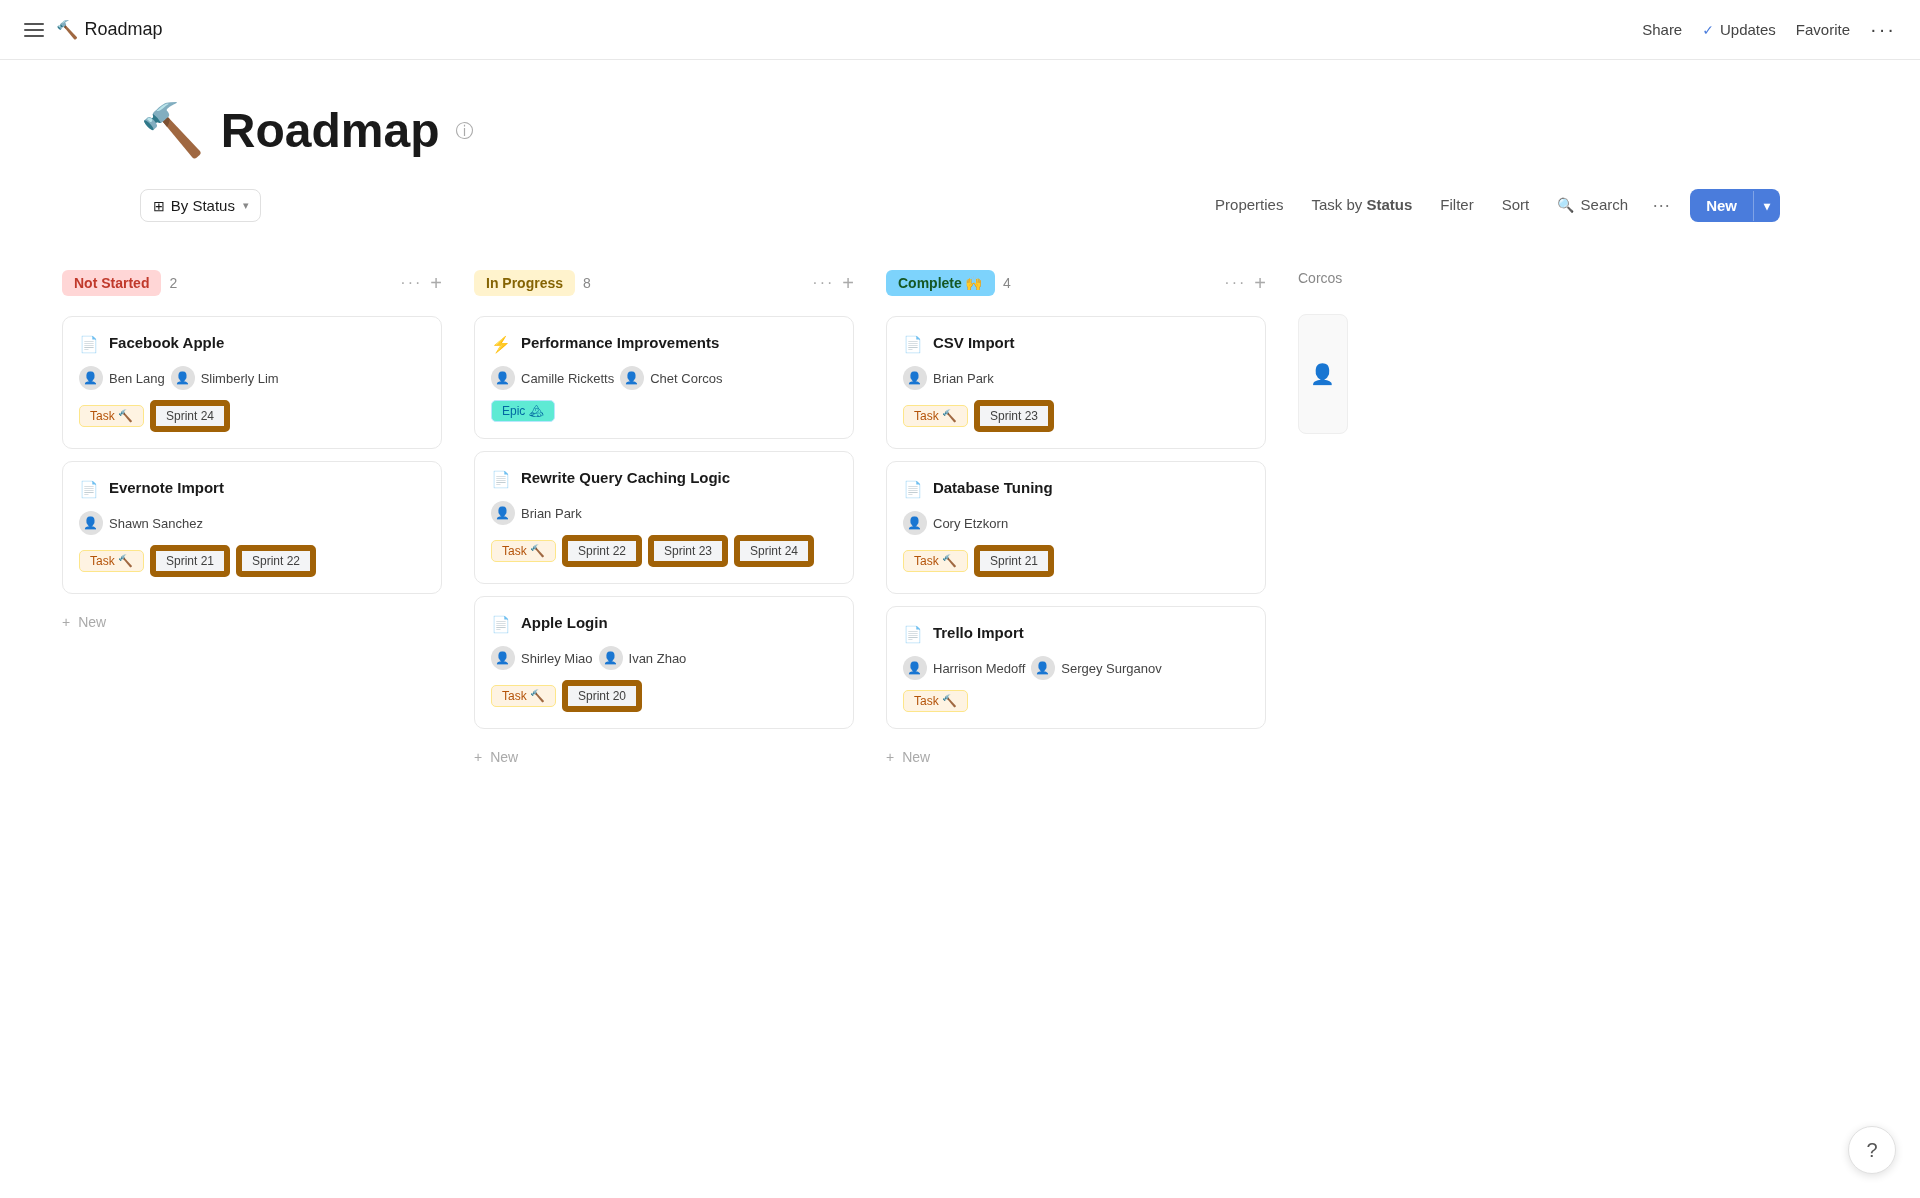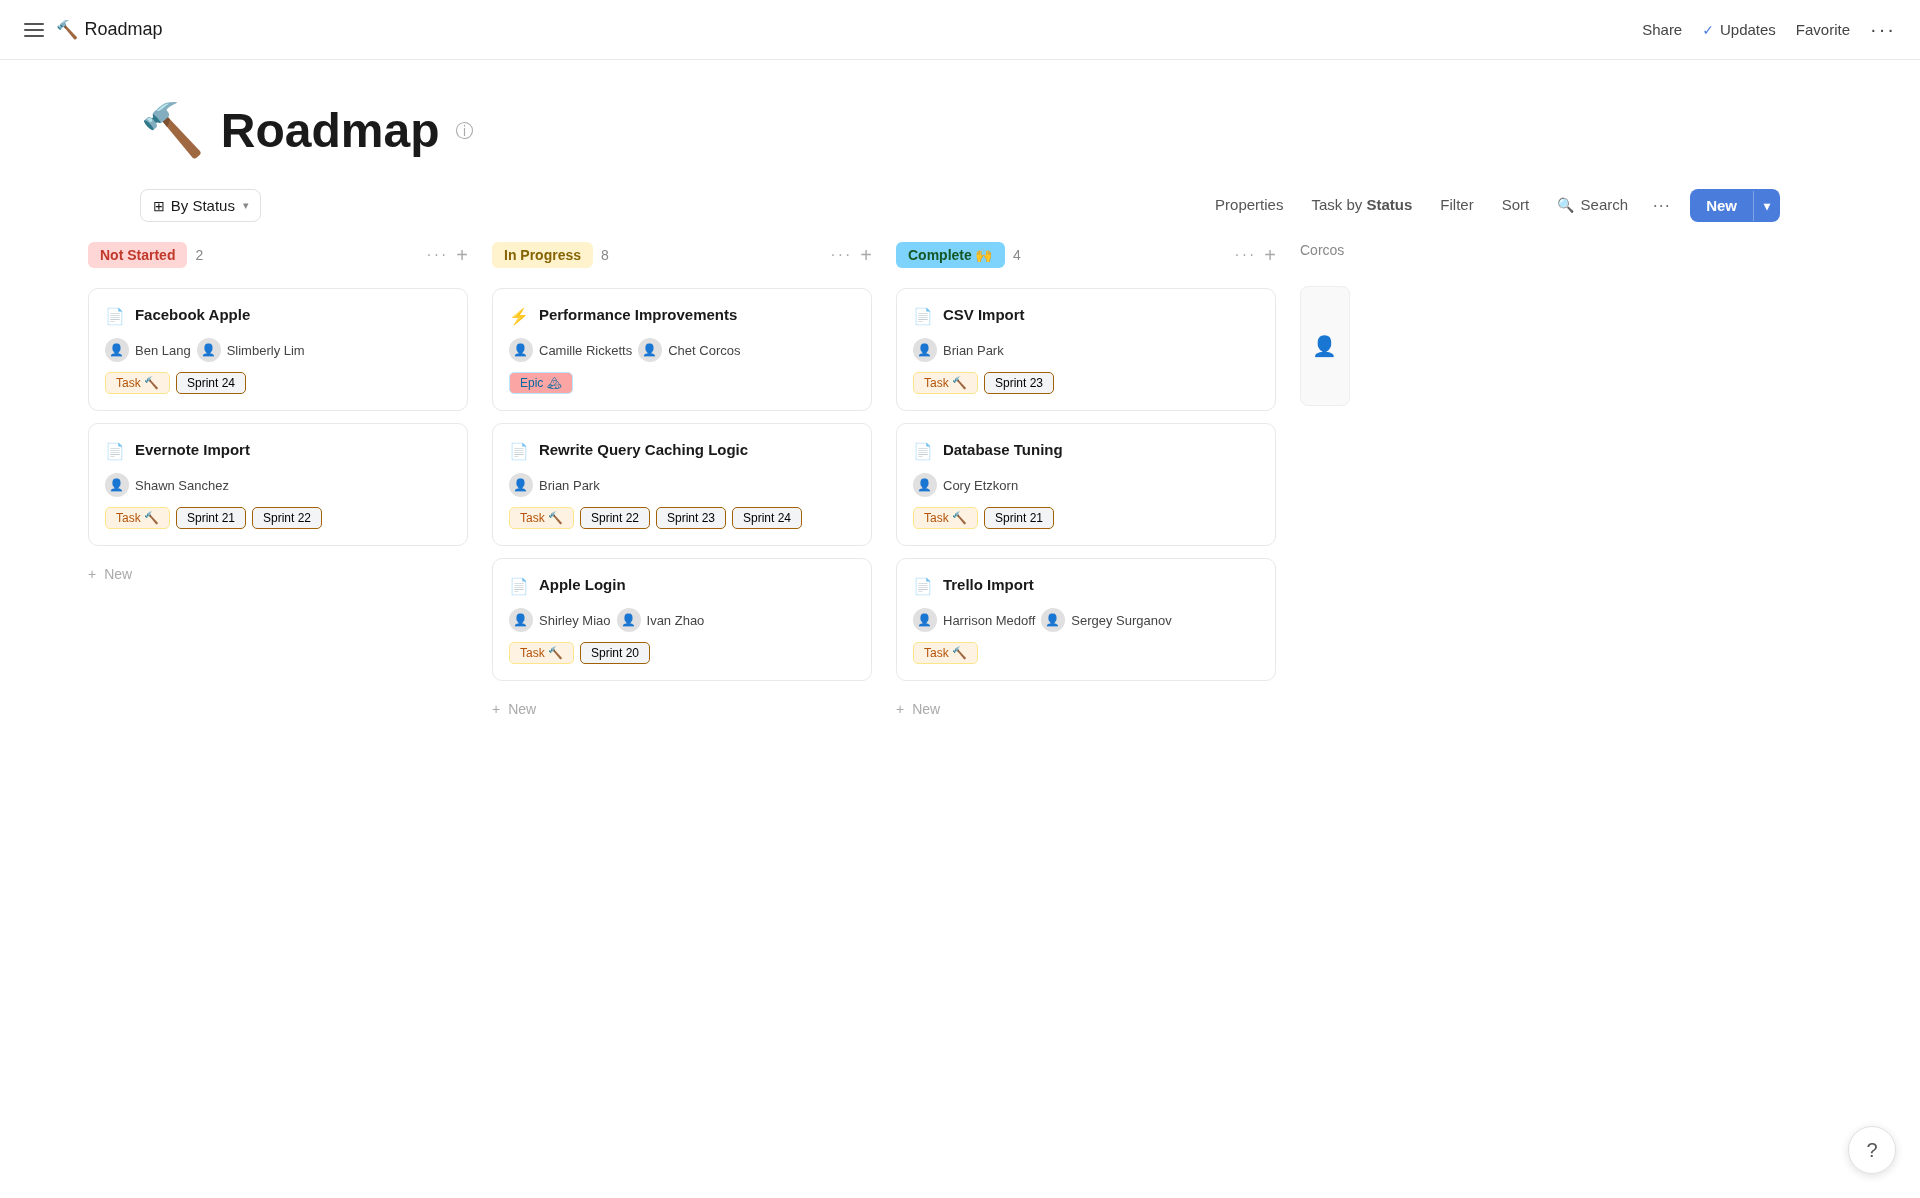--- a/index.html
+++ b/index.html
@@ -51,21 +51,21 @@
     .new-btn {
       display: flex; align-items: center; gap: 0;
       background: #4a7cdc; color: #fff; border: none; border-radius: 8px;
       font-size: 15px; font-weight: 600; cursor: pointer; overflow: hidden;
       margin-left: 8px;
     }
     .new-btn-label { padding: 8px 16px; }
     .new-btn-chevron { padding: 8px 10px; border-left: 1px solid rgba(255,255,255,0.3); font-size: 12px; }
 
     
-    .board { display: flex; gap: 0; padding: 0 88px; overflow-x: auto; min-height: 600px; }
+    .board { display: flex; gap: 8px; padding: 0 62px; overflow-x: auto; min-height: 600px; margin-top: 28px; }
     .column { min-width: 380px; max-width: 380px; margin-right: 24px; }
     .column-header { display: flex; align-items: center; gap: 8px; margin-bottom: 16px; padding: 4px 0; }
     .status-badge {
       padding: 5px 12px; border-radius: 6px; font-size: 14px; font-weight: 600;
     }
     .status-badge.not-started { background: #ffd6d6; color: #c0392b; }
     .status-badge.in-progress { background: #fff3cd; color: #856404; }
     .status-badge.complete { background: #7dd3fc; color: #155724; }
     .column-count { font-size: 14px; color: #888; font-weight: 500; }
     .column-header-actions { margin-left: auto; display: flex; align-items: center; gap: 8px; }
@@ -81,22 +81,22 @@
     .card-icon { font-size: 16px; color: #888; margin-top: 2px; flex-shrink: 0; }
     .card-title { font-size: 15px; font-weight: 600; color: #1a1a1a; line-height: 1.3; }
     .card-assignees { display: flex; align-items: center; gap: 6px; margin-bottom: 10px; flex-wrap: wrap; }
     .avatar { width: 24px; height: 24px; border-radius: 50%; display: flex; align-items: center; justify-content: center; font-size: 12px; font-weight: 600; overflow: hidden; flex-shrink: 0; }
     .assignee-name { font-size: 13px; color: #444; }
     .card-tags { display: flex; align-items: center; gap: 6px; flex-wrap: wrap; }
     .tag {
       padding: 3px 10px; border-radius: 5px; font-size: 12px; font-weight: 500; text-align: center;
     }
     .tag.task { background: #fef3e2; color: #b45309; border: 1px solid #fde68a; }
-    .tag.epic { background: #fca5a5; color: #0369a1; border: 1px solid #bae6fd; }
-    .tag.sprint { background: #f3f4f6; color: #000000; border: 1px solid #a16207; }
+    .tag.epic { background: #5eead4; color: #0369a1; border: 1px solid #bae6fd; }
+    .tag.sprint { background: #f3f4f6; color: #404040; border: 6px solid #a16207; }
 
     
     .add-new-row { display: flex; align-items: center; gap: 8px; padding: 8px 0; cursor: pointer; color: #aaa; font-size: 14px; }
 
     
     .hidden-column-hint { display: flex; flex-direction: column; align-items: flex-start; min-width: 60px; }
 
     
     .help-btn {
       position: fixed; bottom: 24px; right: 24px;

